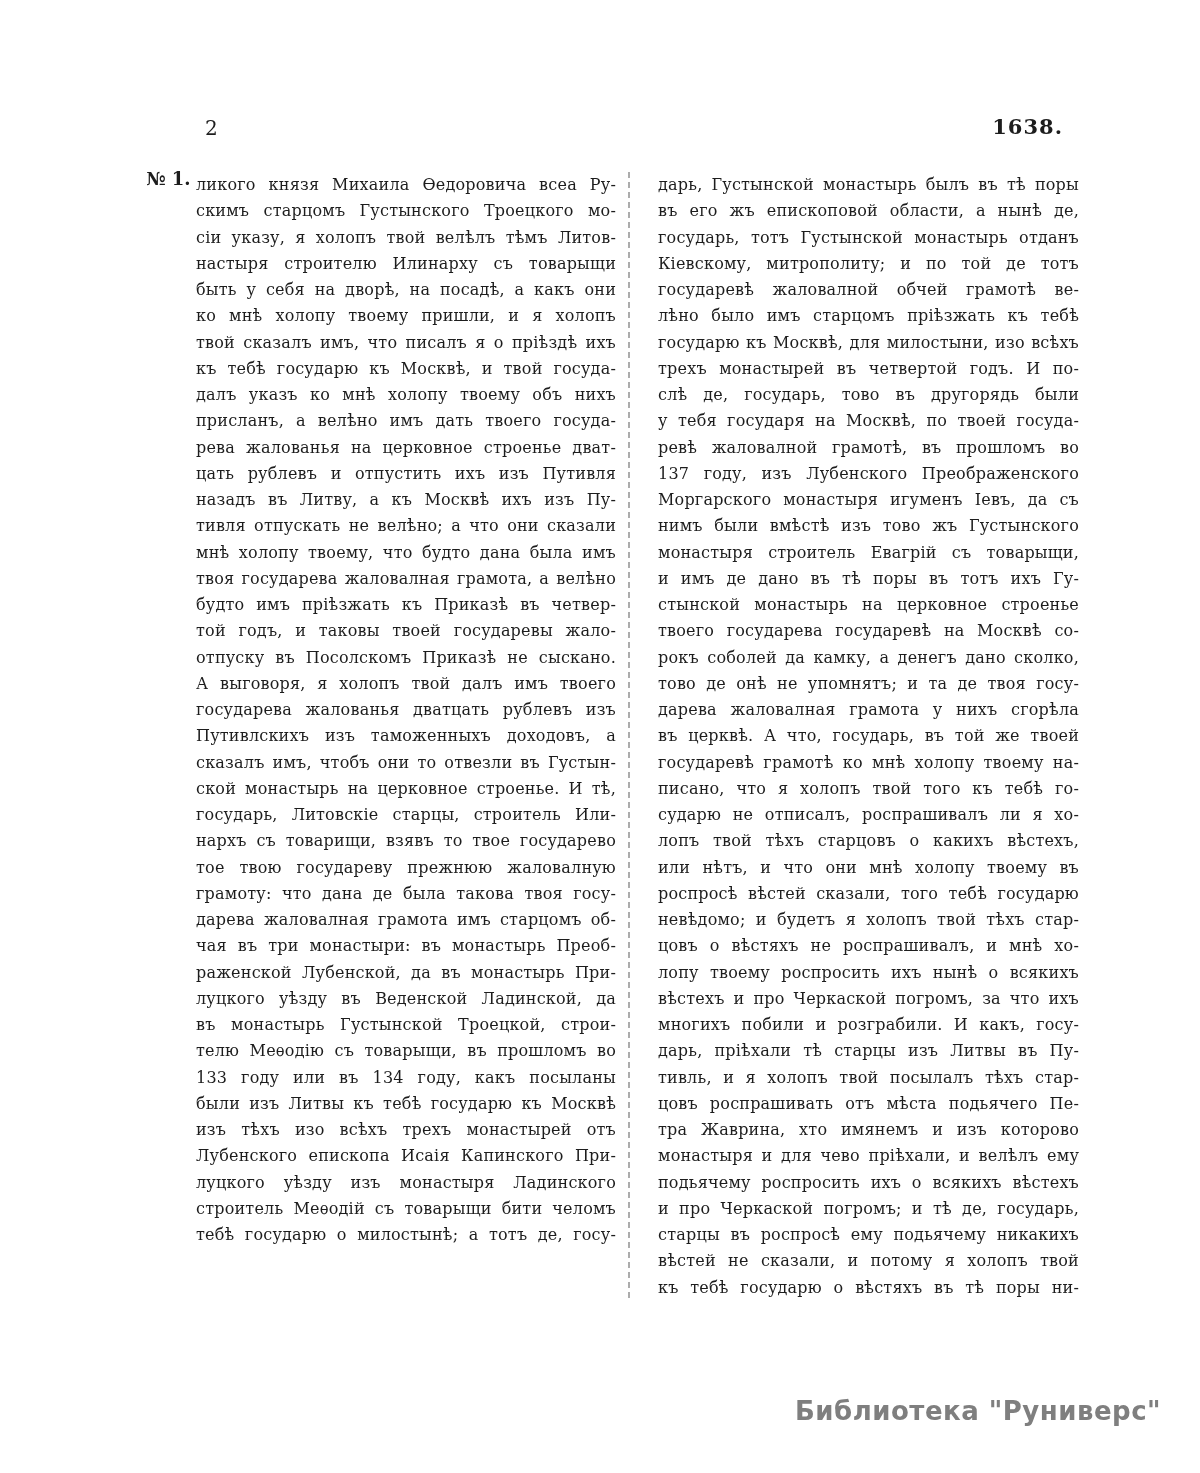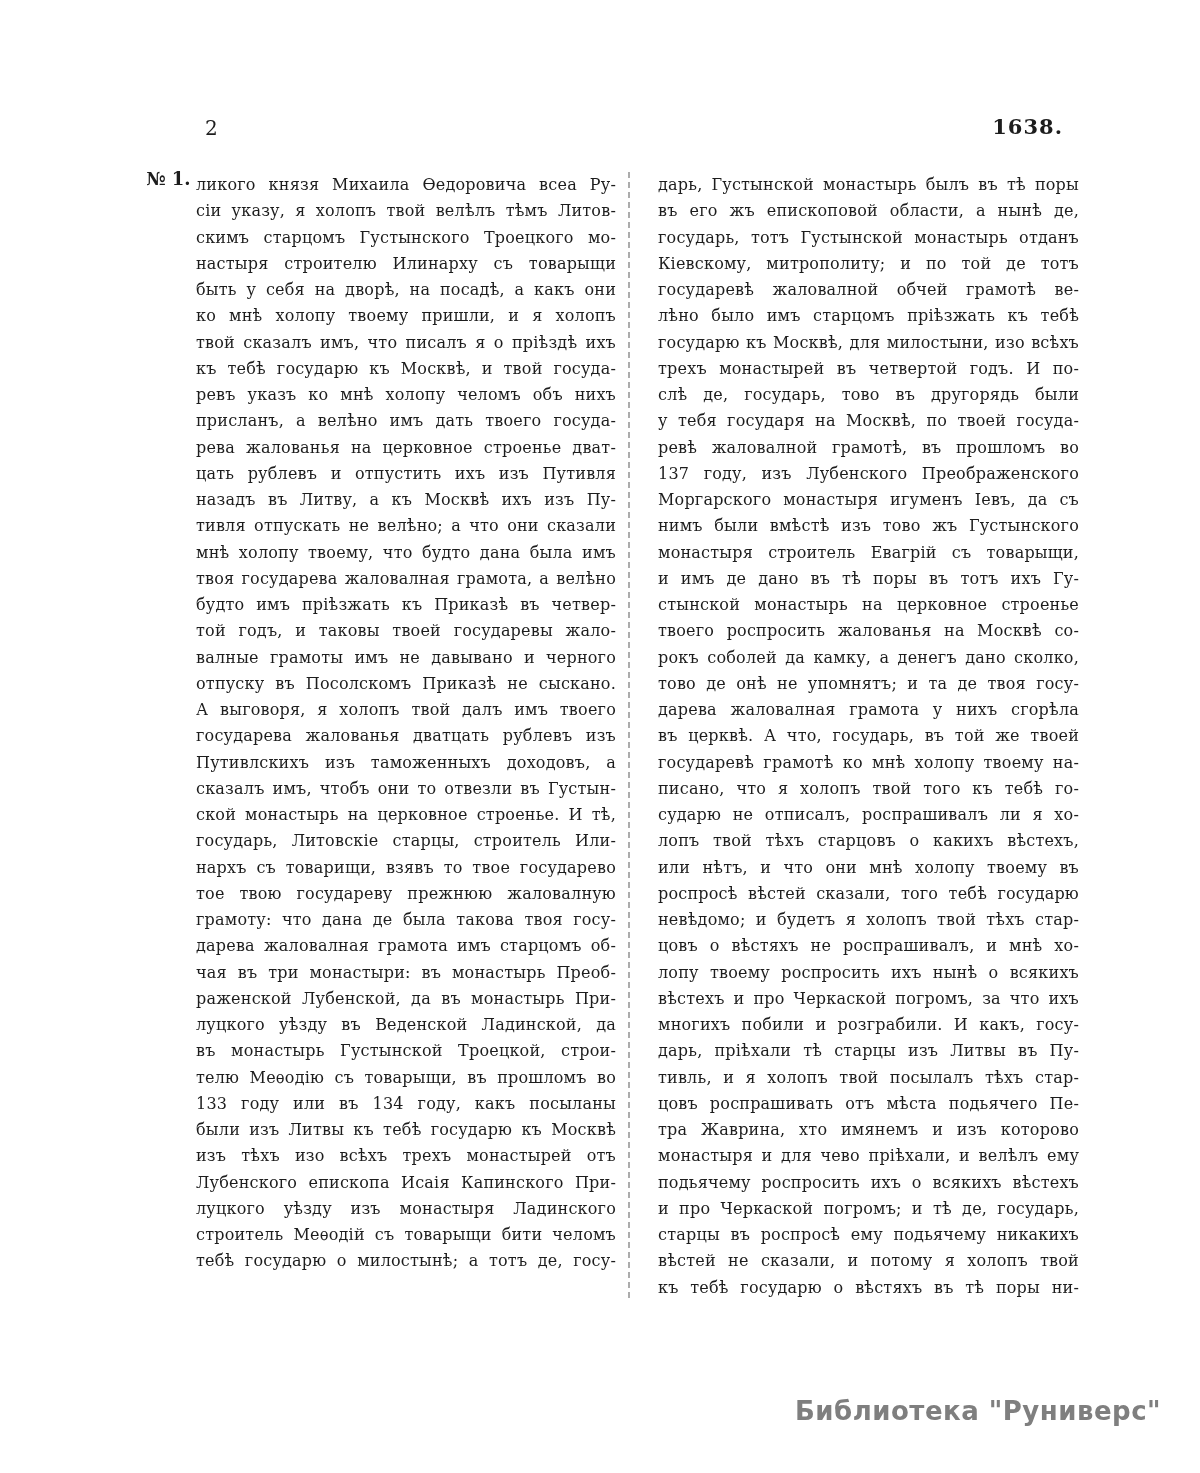--- a/index.html
+++ b/index.html
@@ -81,38 +81,37 @@
 <div class="page">
 
   <div class="page-number">2</div>
 
   <div class="header-year">1638.</div>
 
   <div class="entry-number">№ 1.</div>
 
   <div class="column col-left">
       <div class="tline">ликого князя Михаила Ѳедоровича всеа Ру-</div>
+      <div class="tline">скимъ старцомъ Густынского Троецкого мо-</div>
       <div class="tline">сіи указу, я холопъ твой велѣлъ тѣмъ Литов-</div>
-      <div class="tline">скимъ старцомъ Густынского Троецкого мо-</div>
       <div class="tline">настыря строителю Илинарху съ товарыщи</div>
       <div class="tline">быть у себя на дворѣ, на посадѣ, а какъ они</div>
       <div class="tline">ко мнѣ холопу твоему пришли, и я холопъ</div>
       <div class="tline">твой сказалъ имъ, что писалъ я о пріѣздѣ ихъ</div>
       <div class="tline">къ тебѣ государю къ Москвѣ, и твой госуда-</div>
-      <div class="tline">ревъ указъ ко мнѣ холопу челомъ объ нихъ</div>
+      <div class="tline">далъ указъ ко мнѣ холопу твоему объ нихъ</div>
       <div class="tline">присланъ, а велѣно имъ дать твоего госуда-</div>
       <div class="tline">рева жалованья на церковное строенье дват-</div>
       <div class="tline">цать рублевъ и отпустить ихъ изъ Путивля</div>
       <div class="tline">назадъ въ Литву, а къ Москвѣ ихъ изъ Пу-</div>
       <div class="tline">тивля отпускать не велѣно; а что они сказали</div>
       <div class="tline">мнѣ холопу твоему, что будто дана была имъ</div>
       <div class="tline">твоя государева жаловалная грамота, а велѣно</div>
       <div class="tline">будто имъ пріѣзжать къ Приказѣ въ четвер-</div>
       <div class="tline">той годъ, и таковы твоей государевы жало-</div>
-      <div class="tline">валные грамоты имъ не давывано и черного</div>
       <div class="tline">отпуску въ Посолскомъ Приказѣ не сыскано.</div>
       <div class="tline">А выговоря, я холопъ твой далъ имъ твоего</div>
       <div class="tline">государева жалованья дватцать рублевъ изъ</div>
       <div class="tline">Путивлскихъ изъ таможенныхъ доходовъ, а</div>
       <div class="tline">сказалъ имъ, чтобъ они то отвезли въ Густын-</div>
       <div class="tline">ской монастырь на церковное строенье. И тѣ,</div>
       <div class="tline">государь, Литовскіе старцы, строитель Или-</div>
       <div class="tline">нархъ съ товарищи, взявъ то твое государево</div>
       <div class="tline">тое твою государеву прежнюю жаловалную</div>
       <div class="tline">грамоту: что дана де была такова твоя госу-</div>
@@ -144,21 +143,21 @@
       <div class="tline">трехъ монастырей въ четвертой годъ. И по-</div>
       <div class="tline">слѣ де, государь, тово въ другорядь были</div>
       <div class="tline">у тебя государя на Москвѣ, по твоей госуда-</div>
       <div class="tline">ревѣ жаловалной грамотѣ, въ прошломъ во</div>
       <div class="tline">137 году, изъ Лубенского Преображенского</div>
       <div class="tline">Моргарского монастыря игуменъ Іевъ, да съ</div>
       <div class="tline">нимъ были вмѣстѣ изъ тово жъ Густынского</div>
       <div class="tline">монастыря строитель Евагрій съ товарыщи,</div>
       <div class="tline">и имъ де дано въ тѣ поры въ тотъ ихъ Гу-</div>
       <div class="tline">стынской монастырь на церковное строенье</div>
-      <div class="tline">твоего роспросить жалованья на Москвѣ со-</div>
+      <div class="tline">твоего государева государевѣ на Москвѣ со-</div>
       <div class="tline">рокъ соболей да камку, а денегъ дано сколко,</div>
       <div class="tline">тово де онѣ не упомнятъ; и та де твоя госу-</div>
       <div class="tline">дарева жаловалная грамота у нихъ сгорѣла</div>
       <div class="tline">въ церквѣ. А что, государь, въ той же твоей</div>
       <div class="tline">государевѣ грамотѣ ко мнѣ холопу твоему на-</div>
       <div class="tline">писано, что я холопъ твой того къ тебѣ го-</div>
       <div class="tline">сударю не отписалъ, роспрашивалъ ли я хо-</div>
       <div class="tline">лопъ твой тѣхъ старцовъ о какихъ вѣстехъ,</div>
       <div class="tline">или нѣтъ, и что они мнѣ холопу твоему въ</div>
       <div class="tline">роспросѣ вѣстей сказали, того тебѣ государю</div>

